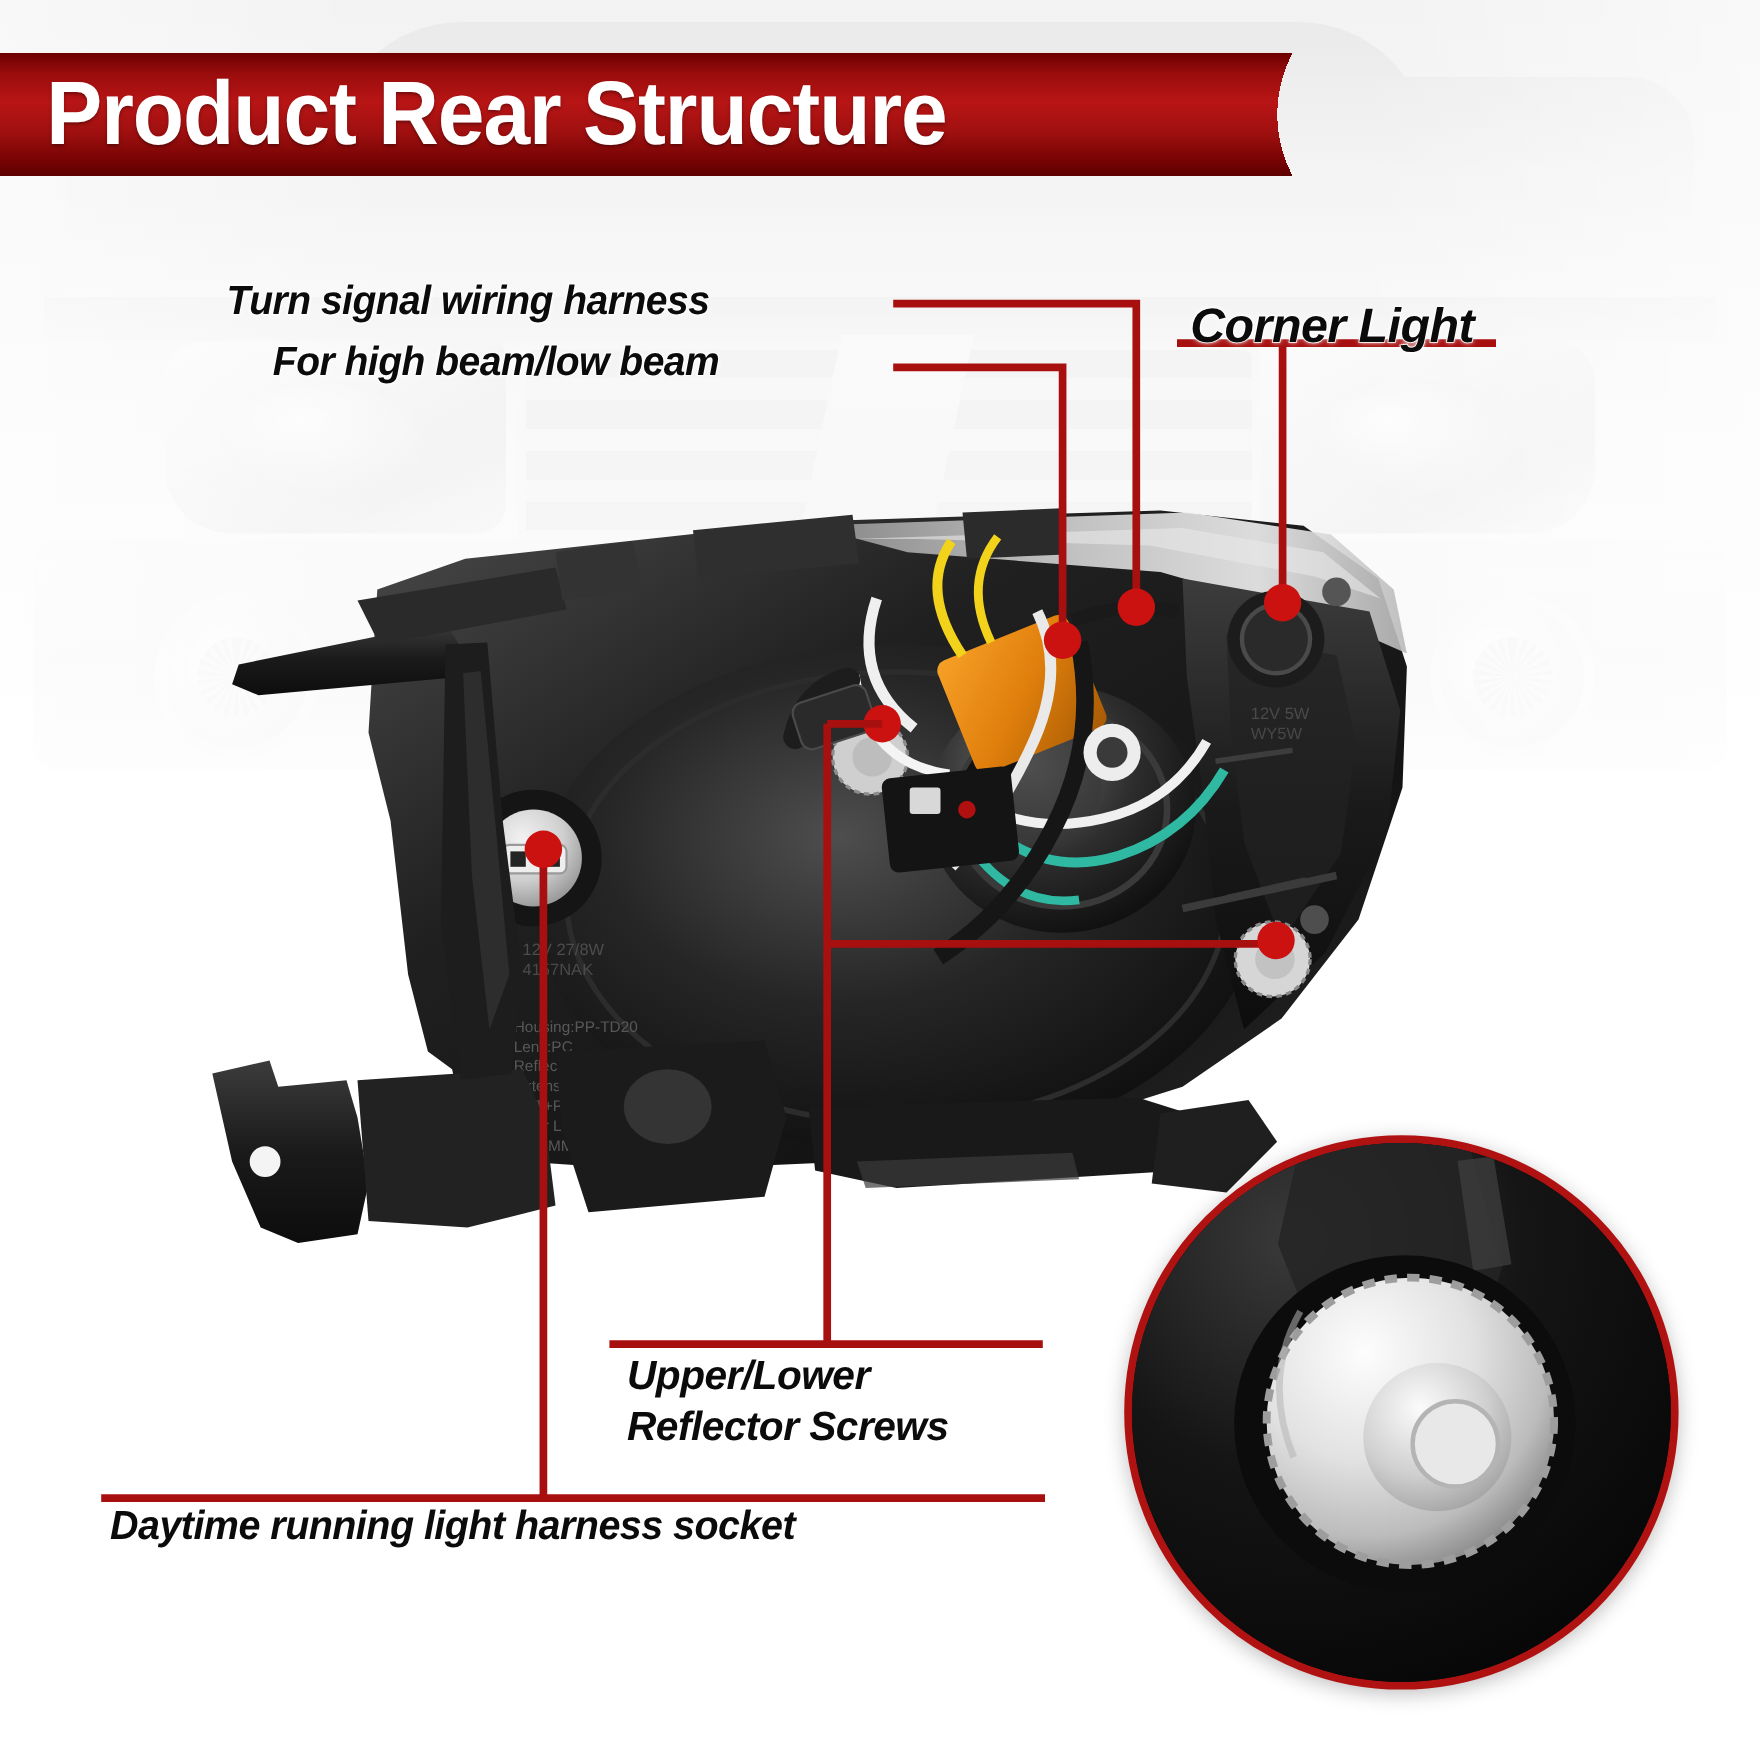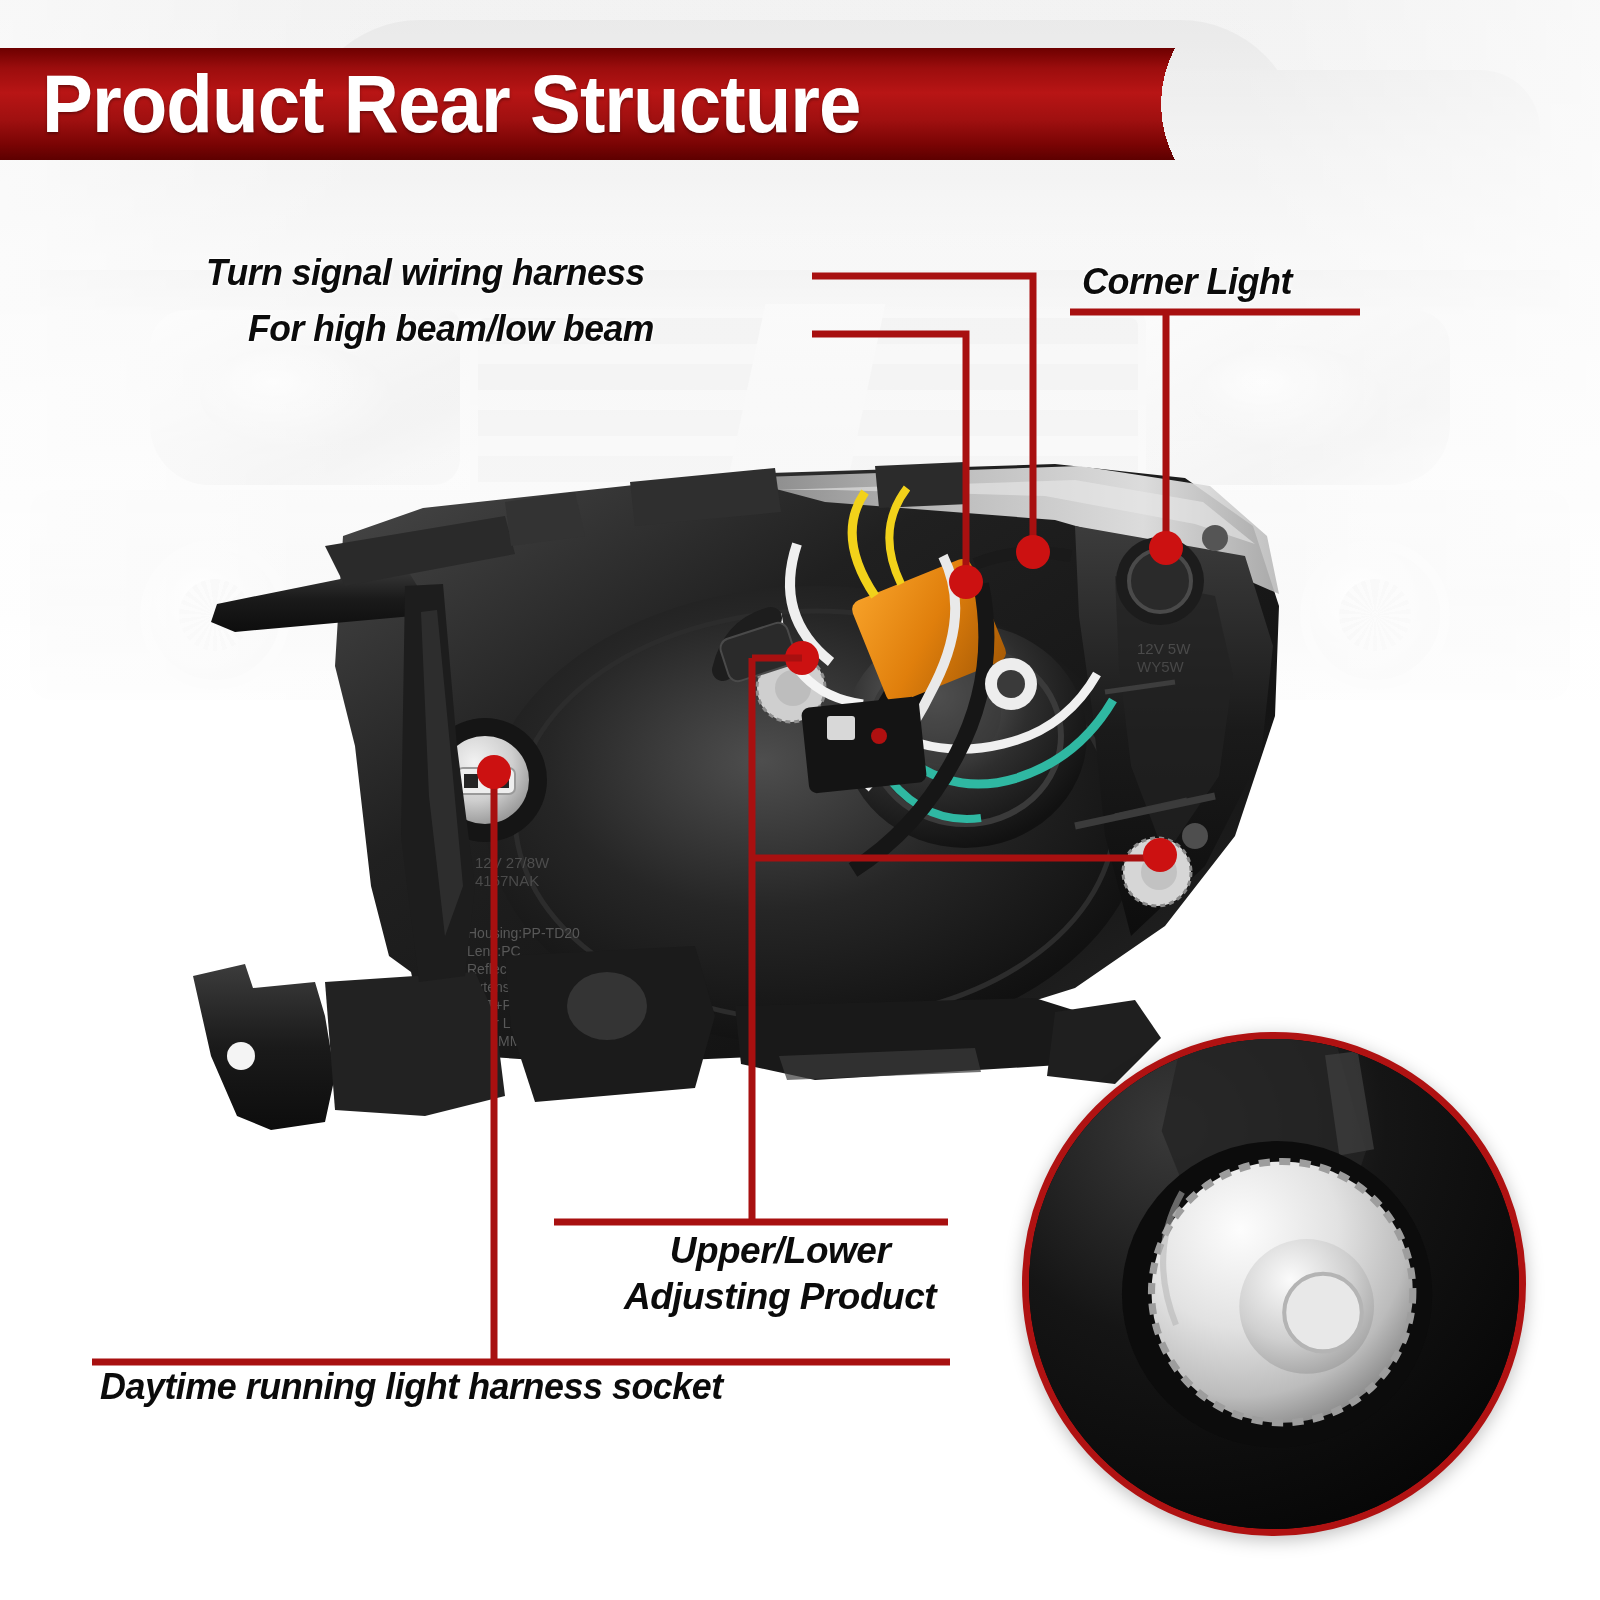--- a/index.html
+++ b/index.html
@@ -76,22 +76,22 @@
   .callouts{position:absolute;left:0;top:0;width:1600px;height:1396px;z-index:50;pointer-events:none;}
   .lbl{position:absolute;white-space:nowrap;color:#0b0b0b;font-weight:bold;font-style:italic;
     font-family:"Liberation Sans","DejaVu Sans",sans-serif;
     letter-spacing:-.5px;
     -webkit-text-stroke:1.4px #ffffff;
     paint-order:stroke fill;
     text-shadow:0 0 3px rgba(255,255,255,.95),0 0 6px rgba(255,255,255,.8);}
 
   .lbl-turn{left:206px;top:252px;font-size:37px;transform:scaleX(.96);transform-origin:left center;}
   .lbl-beam{left:248px;top:308px;font-size:37px;transform:scaleX(.96);transform-origin:left center;}
-  .lbl-corner{left:1082px;top:261px;font-size:36px;}
-  .lbl-adj{left:570px;top:1228px;font-size:37px;text-align:center;width:420px;line-height:46px;white-space:normal;}
+  .lbl-corner{left:1082px;top:272px;font-size:44px;}
+  .lbl-adj{left:570px;top:1228px;font-size:37px;width:420px;line-height:46px;white-space:normal;}
   .lbl-drl{left:100px;top:1366px;font-size:37px;transform:scaleX(.97);transform-origin:left center;}
 
   
   .inset{position:absolute;left:1022px;top:1032px;width:490px;height:490px;border-radius:50%;
     border:7px solid #b01212;overflow:hidden;z-index:45;background:#0a0a0a;
     box-shadow:0 4px 18px rgba(0,0,0,.25);}
   .inset svg{display:block;width:100%;height:100%;}
 </style>
 </head>
 <body>
@@ -308,21 +308,21 @@
       </g>
     </svg>
   </div>
 
   <div class="callouts">
     <div class="lbl lbl-turn">Turn signal wiring harness</div>
     <div class="lbl lbl-beam">For high beam/low beam</div>
     <div class="lbl lbl-corner">Corner Light</div>
     <div class="lbl lbl-adj">
       <div>Upper/Lower</div>
-      <div>Adjusting Product</div>
+      <div>Reflector Screws</div>
     </div>
     <div class="lbl lbl-drl">Daytime running light harness socket</div>
   </div>
 
   <div class="inset">
     <svg viewBox="0 0 480 480" xmlns="http://www.w3.org/2000/svg">
       <defs>
         <radialGradient id="insBg" cx="30%" cy="18%" r="95%">
           <stop offset="0" stop-color="#3a3a3a"></stop>
             <stop offset=".45" stop-color="#151515"></stop>

